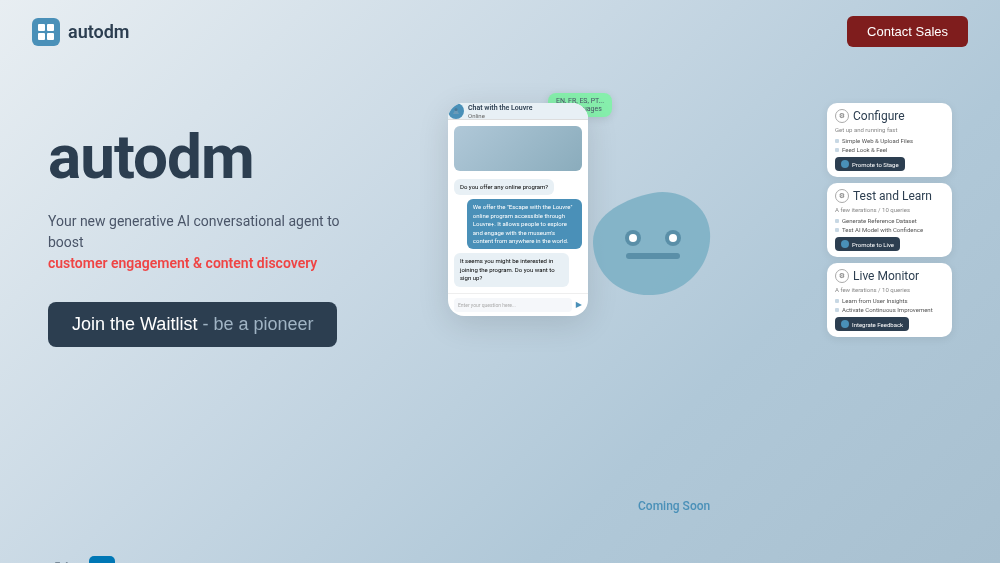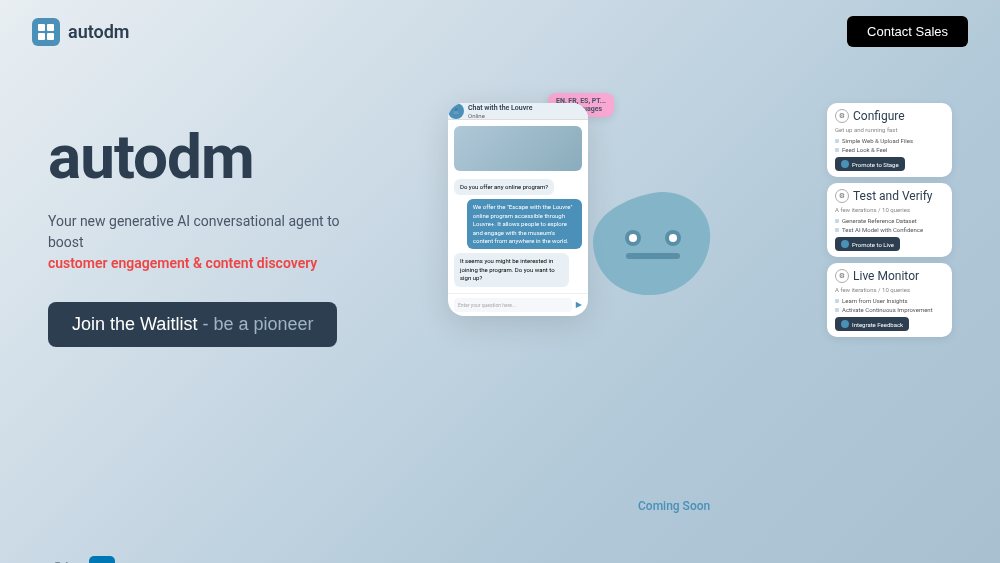--- a/index.html
+++ b/index.html
@@ -52,21 +52,21 @@
       border-radius: 1px;
     }
 
     .logo-text {
       font-size: 18px;
       font-weight: 600;
       color: #2c3e50;
     }
 
     .contact-btn {
-      background: #000000;
+      background: #7f1d1d;
       color: white;
       border: none;
       padding: 8px 20px;
       border-radius: 6px;
       font-size: 13px;
       cursor: pointer;
       font-weight: 500;
     }
 
     
@@ -257,28 +257,27 @@
       color: #aaa;
       padding: 0 4px;
       line-height: 14px;
     }
 
     
     .lang-badge {
       position: absolute;
       left: 120px;
       top: -10px;
-      background: #f9a8d4;
+      background: #86efac;
       border-radius: 8px;
       padding: 4px 8px;
       font-size: 7px;
       color: #4a5568;
       box-shadow: 0 2px 8px rgba(0,0,0,0.1);
       white-space: nowrap;
-      font-weight: bold;
     }
 
     
     .blob-shape {
       position: absolute;
       left: 160px;
       top: 80px;
       width: 130px;
       height: 120px;
     }
@@ -484,21 +483,21 @@
         </div>
         <div class="step-btn">
           <div class="step-btn-icon"></div>
           <span>Promote to Stage</span>
         </div>
       </div>
 
       <div class="step-card">
         <div class="step-header">
           <div class="step-icon">⚙</div>
-          <span class="step-title">Test and Verify</span>
+          <span class="step-title">Test and Learn</span>
         </div>
         <div class="step-sub">A few iterations / 10 queries</div>
         <div class="step-item">
           <div class="step-item-dot"></div>
           <span>Generate Reference Dataset</span>
         </div>
         <div class="step-item">
           <div class="step-item-dot"></div>
           <span>Test AI Model with Confidence</span>
         </div>

